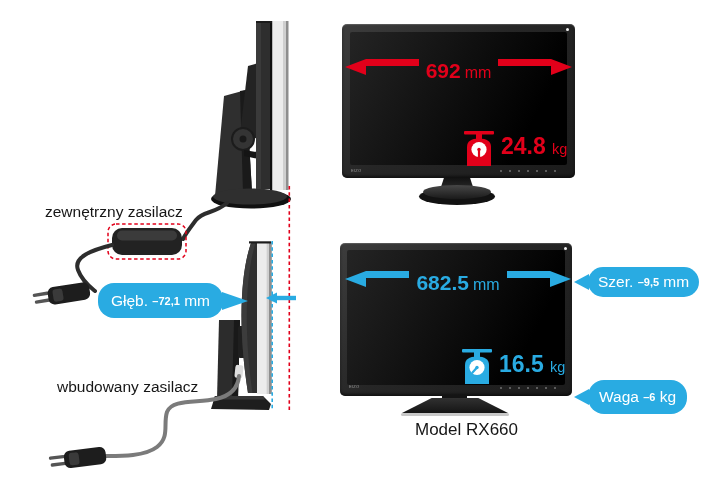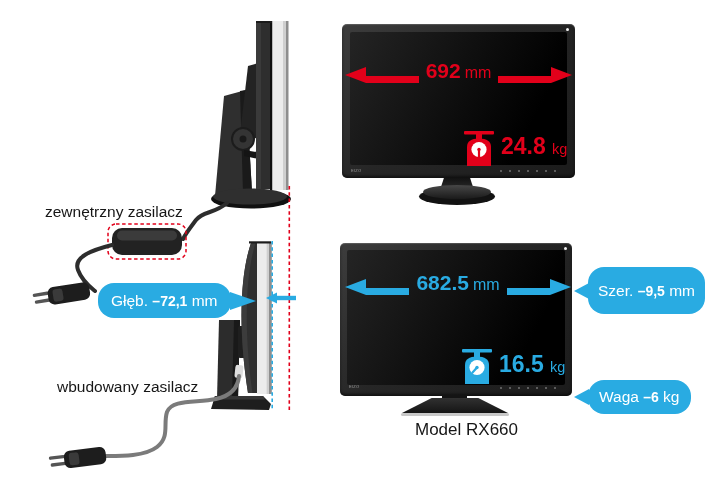--- a/index.html
+++ b/index.html
@@ -6,21 +6,21 @@
   body{font-family:"Liberation Sans", sans-serif;}
   .stage{position:relative;width:720px;height:483px;background:#fff;overflow:hidden;}
 
   
   .side-label{position:absolute;font-size:15.5px;color:#161616;white-space:nowrap;}
   .caption{position:absolute;font-size:17px;color:#161616;text-align:center;white-space:nowrap;}
 
   
   .callout{position:absolute;background:#29abe2;color:#fff;border-radius:16px;
            display:flex;align-items:center;white-space:pre;font-size:15.5px;z-index:6;}
-  .callout b{font-size:14px;font-weight:bold;}
+  .callout b{font-size:11px;font-weight:bold;}
   .callout.tail-left::before{content:"";position:absolute;left:-14px;top:50%;transform:translateY(-50%);
            border:8px solid transparent;border-right:15px solid #29abe2;border-left:0;}
   .callout.tail-right::after{content:"";position:absolute;right:-25px;top:50%;transform:translateY(-50%);
            border:9px solid transparent;border-left:26px solid #29abe2;border-right:0;}
 
   
   .monitor{position:absolute;border-radius:5px;
            background:linear-gradient(135deg,#3d3d3d 0%,#262626 45%,#1b1b1b 100%);
            box-shadow:inset 0 1px 1px rgba(255,255,255,.18), inset 0 -2px 3px rgba(0,0,0,.55);}
   .screen{position:absolute;border-radius:2px;
@@ -36,21 +36,21 @@
            background:linear-gradient(#101010,#262626);clip-path:polygon(10% 0,90% 0,100% 100%,0 100%);}
   .base-prev-b{position:absolute;left:419px;top:188px;width:76px;height:17px;border-radius:50%;background:#121212;}
   .base-prev-t{position:absolute;left:423px;top:185px;width:68px;height:14px;border-radius:50%;
            background:linear-gradient(#474747,#1a1a1a);}
   .neck-rx{position:absolute;left:442px;top:395px;width:25px;height:6px;background:#141414;}
   .base-rx{position:absolute;left:402px;top:398px;width:106px;height:15px;
            background:linear-gradient(#313131,#151515);clip-path:polygon(28% 0,72% 0,100% 100%,0 100%);}
   .base-rx-strip{position:absolute;left:401px;top:412.5px;width:108px;height:3px;background:#c8c8c8;border-radius:1.5px;}
 
   
-  .dim-arrow{position:absolute;display:flex;align-items:flex-end;height:24px;z-index:5;}
+  .dim-arrow{position:absolute;display:flex;align-items:flex-start;height:24px;z-index:5;}
   .dim-arrow .shaft{flex:1;height:7px;}
   .dim-arrow .ah{width:0;height:0;border-top:8px solid transparent;border-bottom:8px solid transparent;}
   .dim-arrow .txt{display:flex;align-items:baseline;margin:0 7px;white-space:nowrap;}
   .dim-arrow .val{font-size:21px;font-weight:bold;}
   .dim-arrow .unit{font-size:16px;margin-left:4px;}
   .red-a .shaft{background:#e2001a;} .red-a .ah.l{border-right:21px solid #e2001a;} .red-a .ah.r{border-left:21px solid #e2001a;}
   .red-a .txt{color:#e2001a;}
   .blue-a .shaft{background:#29abe2;} .blue-a .ah.l{border-right:21px solid #29abe2;} .blue-a .ah.r{border-left:21px solid #29abe2;}
   .blue-a .txt{color:#29abe2;}
 
@@ -211,20 +211,20 @@
       </svg>
       <span class="w-val">16.5</span>
       <span class="w-unit">kg</span>
     </div>
   </div>
   <div class="neck-rx"></div>
   <div class="base-rx"></div>
   <div class="base-rx-strip"></div>
   <div class="caption" style="left:350px;top:420px;width:233px;">Model RX660</div>
 
-  <div class="callout tail-left" style="left:588px;top:267px;height:47px;padding:0 10px;">
+  <div class="callout tail-left" style="left:588px;top:267px;height:30px;padding:0 10px;">
     <span>Szer. </span><b>–9,5</b><span> mm</span>
   </div>
   <div class="callout tail-left" style="left:588px;top:354px;height:34px;padding:0 11px;margin-top:26px;">
     <span>Waga </span><b>–6</b><span> kg</span>
   </div>
 
 </div>
 
 </body></html>

